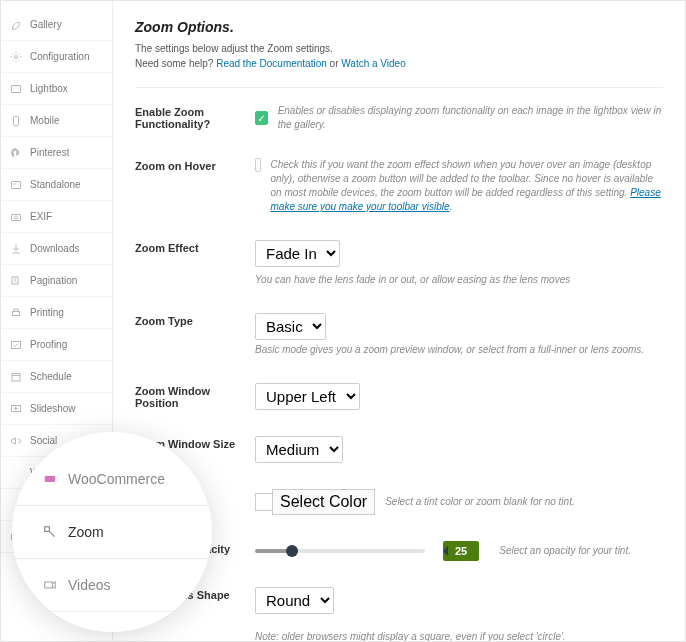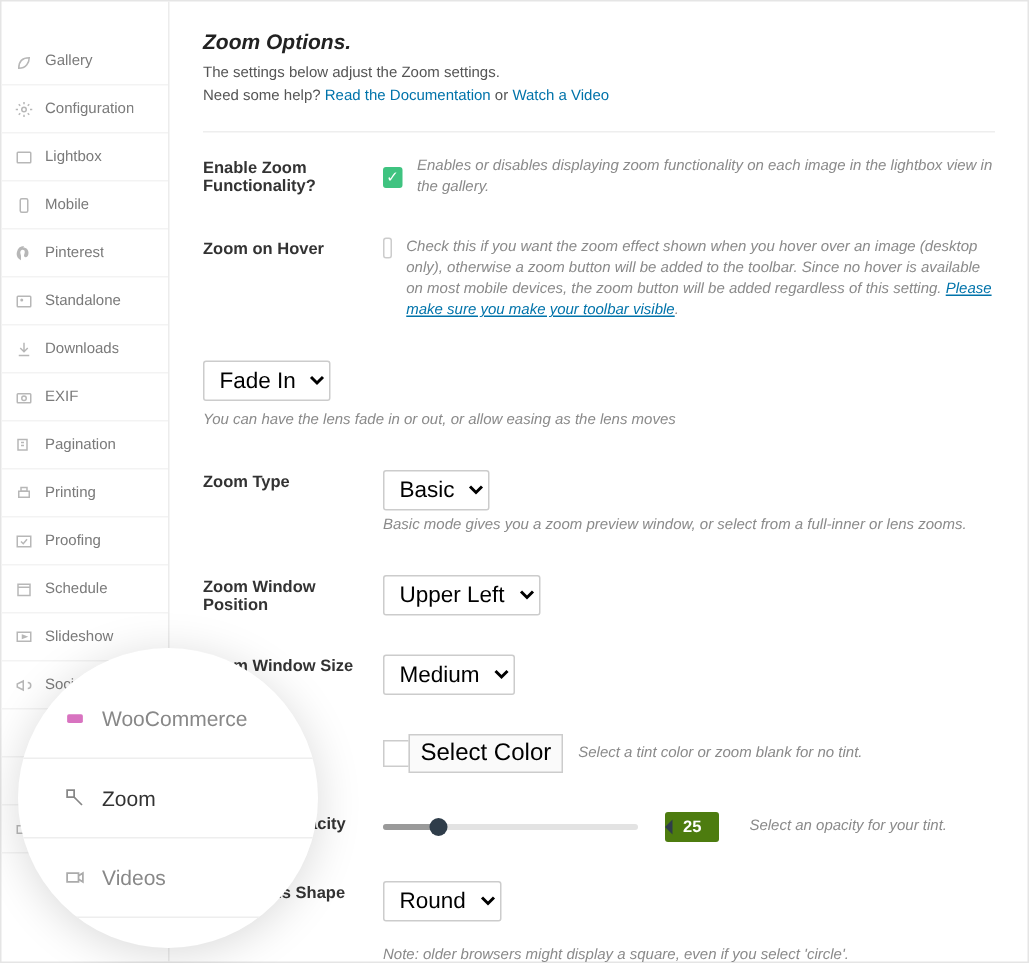--- a/index.html
+++ b/index.html
@@ -1,18 +1,18 @@
 <!DOCTYPE html>
 <html><head>
 <meta charset="utf-8">
 <style>
 * { margin: 0; padding: 0; box-sizing: border-box; }
 body { font-family: -apple-system, BlinkMacSystemFont, "Segoe UI", Arial, sans-serif; font-size: 11px; background: #f5f5f5; width: 686px; height: 642px; overflow: hidden; position: relative; }
 .container { display: flex; width: 100%; height: 100%; background: #fff; border: 1px solid #e5e5e5; }
-.sidebar { width: 112px; border-right: 1px solid #ececec; padding-top: 24px; }
+.sidebar { width: 112px; border-right: 1px solid #ececec; padding-top: 8px; }
 .side-item { display: flex; align-items: center; gap: 8px; padding: 9px 8px; color: #7a7a7a; cursor: pointer; border-bottom: 1px solid #f3f3f3; }
 .side-item .ic { width: 13px; height: 13px; display: inline-flex; align-items: center; justify-content: center; opacity: .6; }
 .side-item span.lbl { font-size: 10px; white-space: nowrap; overflow: hidden; text-overflow: ellipsis; }
 .main { flex: 1; padding: 18px 22px; overflow: auto; }
 h2 { font-size: 14px; font-weight: 700; color: #222; margin-bottom: 6px; font-style: italic; }
 .intro { font-size: 10px; color: #555; line-height: 1.5; }
 .intro a { color: #0073aa; text-decoration: none; }
 .hr { border: none; border-top: 1px solid #eee; margin: 16px 0; }
 .row { display: flex; margin-bottom: 26px; }
 .row .label { width: 120px; font-size: 11px; font-weight: 600; color: #333; padding-top: 2px; }
@@ -87,33 +87,33 @@
           <svg width="12" height="12" viewBox="0 0 24 24" fill="none" stroke="#888" stroke-width="2">
             <rect x="3" y="5" width="18" height="14" rx="1"></rect>
             <circle cx="9" cy="10" r="1"></circle>
           </svg>
         </span>
         <span class="lbl">Standalone</span>
       </div>
     <div class="side-item">
         <span class="ic">
           <svg width="12" height="12" viewBox="0 0 24 24" fill="none" stroke="#888" stroke-width="2">
-            <path d="M12 3v12M7 10l5 5 5-5M5 20h14"></path>
-          </svg>
-        </span>
-        <span class="lbl">Downloads</span>
-      </div>
-    <div class="side-item">
-        <span class="ic">
-          <svg width="12" height="12" viewBox="0 0 24 24" fill="none" stroke="#888" stroke-width="2">
             <rect x="3" y="7" width="18" height="12" rx="1"></rect>
             <circle cx="12" cy="13" r="3"></circle>
           </svg>
         </span>
         <span class="lbl">EXIF</span>
+      </div>
+    <div class="side-item">
+        <span class="ic">
+          <svg width="12" height="12" viewBox="0 0 24 24" fill="none" stroke="#888" stroke-width="2">
+            <path d="M12 3v12M7 10l5 5 5-5M5 20h14"></path>
+          </svg>
+        </span>
+        <span class="lbl">Downloads</span>
       </div>
     <div class="side-item">
         <span class="ic">
           <svg width="12" height="12" viewBox="0 0 24 24" fill="none" stroke="#888" stroke-width="2">
             <rect x="4" y="4" width="12" height="14"></rect>
             <path d="M8 8h4M8 12h4"></path>
           </svg>
         </span>
         <span class="lbl">Pagination</span>
       </div>
@@ -198,20 +198,21 @@
 
     <div class="row">
       <div class="label">Zoom on Hover</div>
       <div class="field inline" style="align-items:flex-start;">
         <span class="chk"></span>
         <span class="desc"><span>Check this if you want the zoom effect shown when you hover over an image (desktop only), otherwise a zoom button will be added to the toolbar. Since no hover is available on most mobile devices, the zoom button will be added regardless of this setting. </span><a href="#">Please make sure you make your toolbar visible</a><span>.</span></span>
       </div>
     </div>
 
     <div class="row">
+      <div class="label">Zoom Effect</div>
       <div class="field">
         <select><option>Fade In</option></select>
         <div class="desc" style="margin-top:6px;">You can have the lens fade in or out, or allow easing as the lens moves</div>
       </div>
     </div>
 
     <div class="row">
       <div class="label">Zoom Type</div>
       <div class="field">
         <select><option>Basic</option></select>

